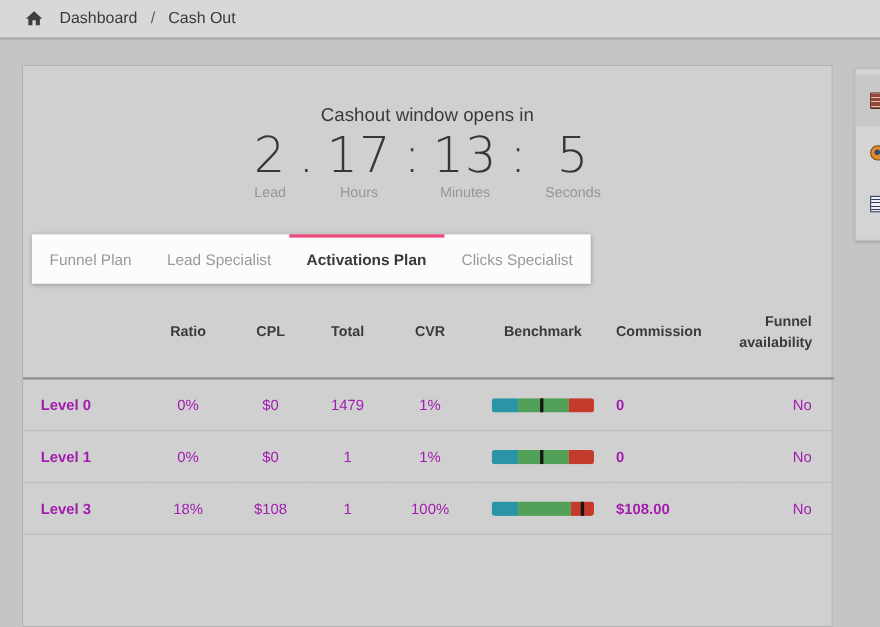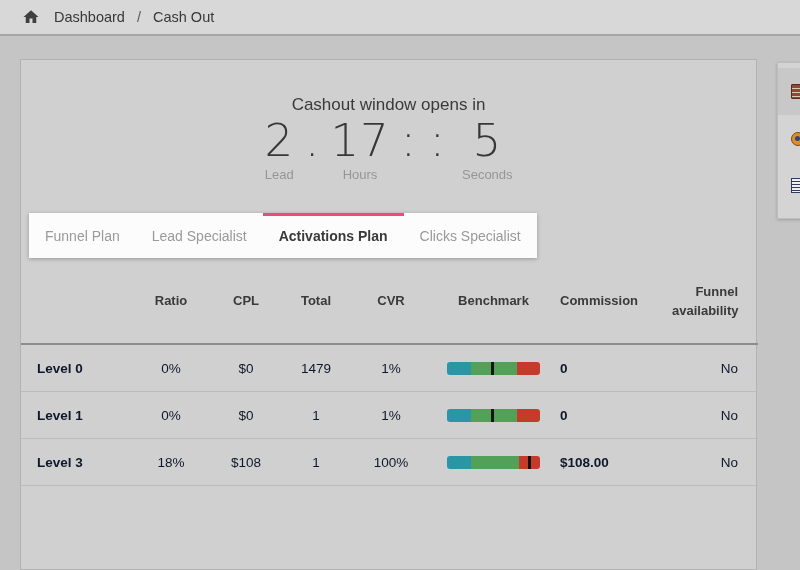--- a/index.html
+++ b/index.html
@@ -59,21 +59,21 @@
   
   table.lv{
     position:absolute;top:199px;left:0;width:737px;border-collapse:collapse;table-layout:fixed;
   }
   table.lv th{
     height:82px;vertical-align:middle;font-size:13px;font-weight:bold;color:#3a3a3a;
     border-bottom:2px solid #8d8d8d;line-height:1.5;
   }
   table.lv td{
     height:44px;vertical-align:middle;border-bottom:1px solid #bcbcbc;
-    font-size:13.5px;color:#0f172a;
+    font-size:13.5px;color:#a21caf;
   }
   table.lv th:nth-child(1),table.lv td:nth-child(1){text-align:left;padding-left:16px;}
   table.lv td:nth-child(1){font-weight:bold;}
   table.lv th:nth-child(2),table.lv td:nth-child(2),
   table.lv th:nth-child(3),table.lv td:nth-child(3),
   table.lv th:nth-child(4),table.lv td:nth-child(4),
   table.lv th:nth-child(5),table.lv td:nth-child(5),
   table.lv th:nth-child(6),table.lv td:nth-child(6){text-align:center;}
   table.lv th:nth-child(7),table.lv td:nth-child(7){text-align:left;padding-left:4px;}
   table.lv td:nth-child(7){font-weight:bold;}
@@ -133,20 +133,24 @@
     <div class="cd-unit">
       <div class="cd-num">2</div>
       <div class="cd-label">Lead</div>
     </div>
     <div class="cd-sep">.</div>
     <div class="cd-unit">
       <div class="cd-num">17</div>
       <div class="cd-label">Hours</div>
     </div>
     <div class="cd-sep">:</div>
+    <div class="cd-unit">
+      <div class="cd-num">13</div>
+      <div class="cd-label">Minutes</div>
+    </div>
     <div class="cd-sep">:</div>
     <div class="cd-unit last">
       <div class="cd-num">5</div>
       <div class="cd-label">Seconds</div>
     </div>
   </div>
 
   <div class="tabs">
     <div class="tab">Funnel Plan</div>
     <div class="tab">Lead Specialist</div>

